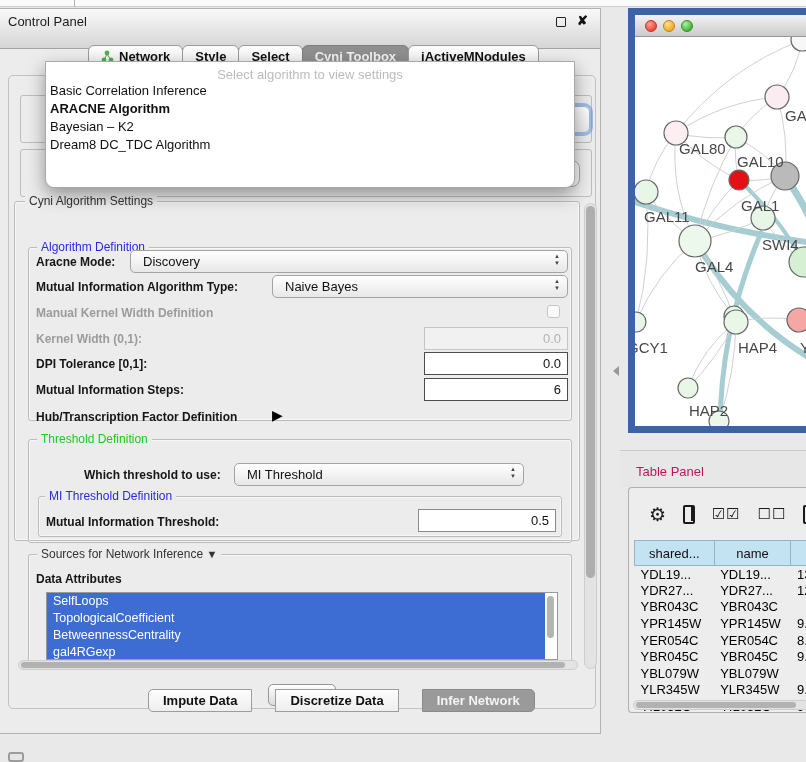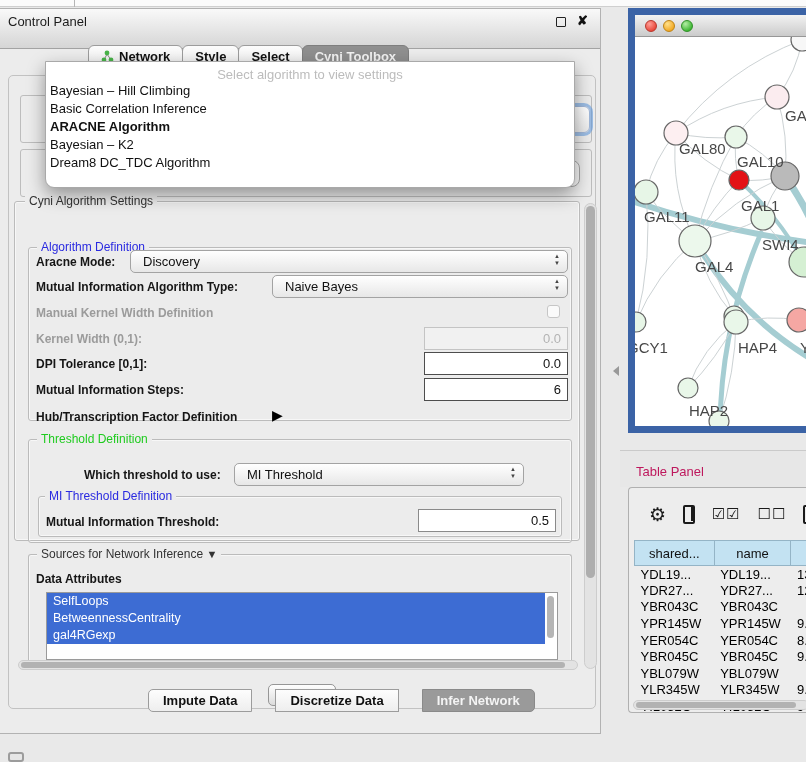--- a/index.html
+++ b/index.html
@@ -155,33 +155,35 @@
         </div>
         <div class="tab">
           <span>Style</span>
         </div>
         <div class="tab">
           <span>Select</span>
         </div>
         <div class="tab selected">
           <span>Cyni Toolbox</span>
         </div>
+        <div class="tab">
+          <span>jActiveMNodules</span>
+        </div>
       </div>
 
     <div class="bg-group abs" style="left:20px;top:86px;width:572px;height:48px;"></div>
     <div id="bg-combo1" class="abs"></div>
     <div class="bg-group abs" style="left:20px;top:140px;width:572px;height:48px;"></div>
     <div id="bg-field2" class="abs"></div>
 
     <div id="cyni-outer" class="abs"></div>
 
     <div id="algo-popup" class="abs">
       <div id="algo-placeholder">Select algorithm to view settings</div>
       <div id="algo-list">
-          <div class="algo-item">Bayesian – Hill Climbing</div>
           <div class="algo-item">Basic Correlation Inference</div>
           <div class="algo-item current">ARACNE Algorithm</div>
           <div class="algo-item">Bayesian – K2</div>
           <div class="algo-item">Dream8 DC_TDC Algorithm</div>
         </div>
     </div>
 
     <div class="groupbox" style="left:14px;top:192px;width:566px;height:340px;">
       <span class="group-title" style="left:10px;">Cyni Algorithm Settings</span>
     </div>
@@ -246,20 +248,21 @@
     <div class="groupbox" style="left:28px;top:545px;width:544px;height:116px;border-bottom:none;">
       <span class="group-title" style="left:8px;">
         <span>Sources for Network Inference</span>
         <span style="font-size:11px;">▼</span>
       </span>
     </div>
     <span class="lbl abs" style="left:36px;top:563px;">Data Attributes</span>
     <div id="attr-list" class="abs">
 
     <div class="attr-item">SelfLoops</div>
+        <div class="attr-item">TopologicalCoefficient</div>
         <div class="attr-item">BetweennessCentrality</div>
         <div class="attr-item">gal4RGexp</div>
         <div id="attr-scroll">
           <div class="th"></div>
         </div>
       </div>
     <div class="hscroll-track abs" style="left:18px;top:651px;width:560px;">
       <div class="hscroll-thumb" style="left:2px;width:544px;"></div>
     </div>
 

